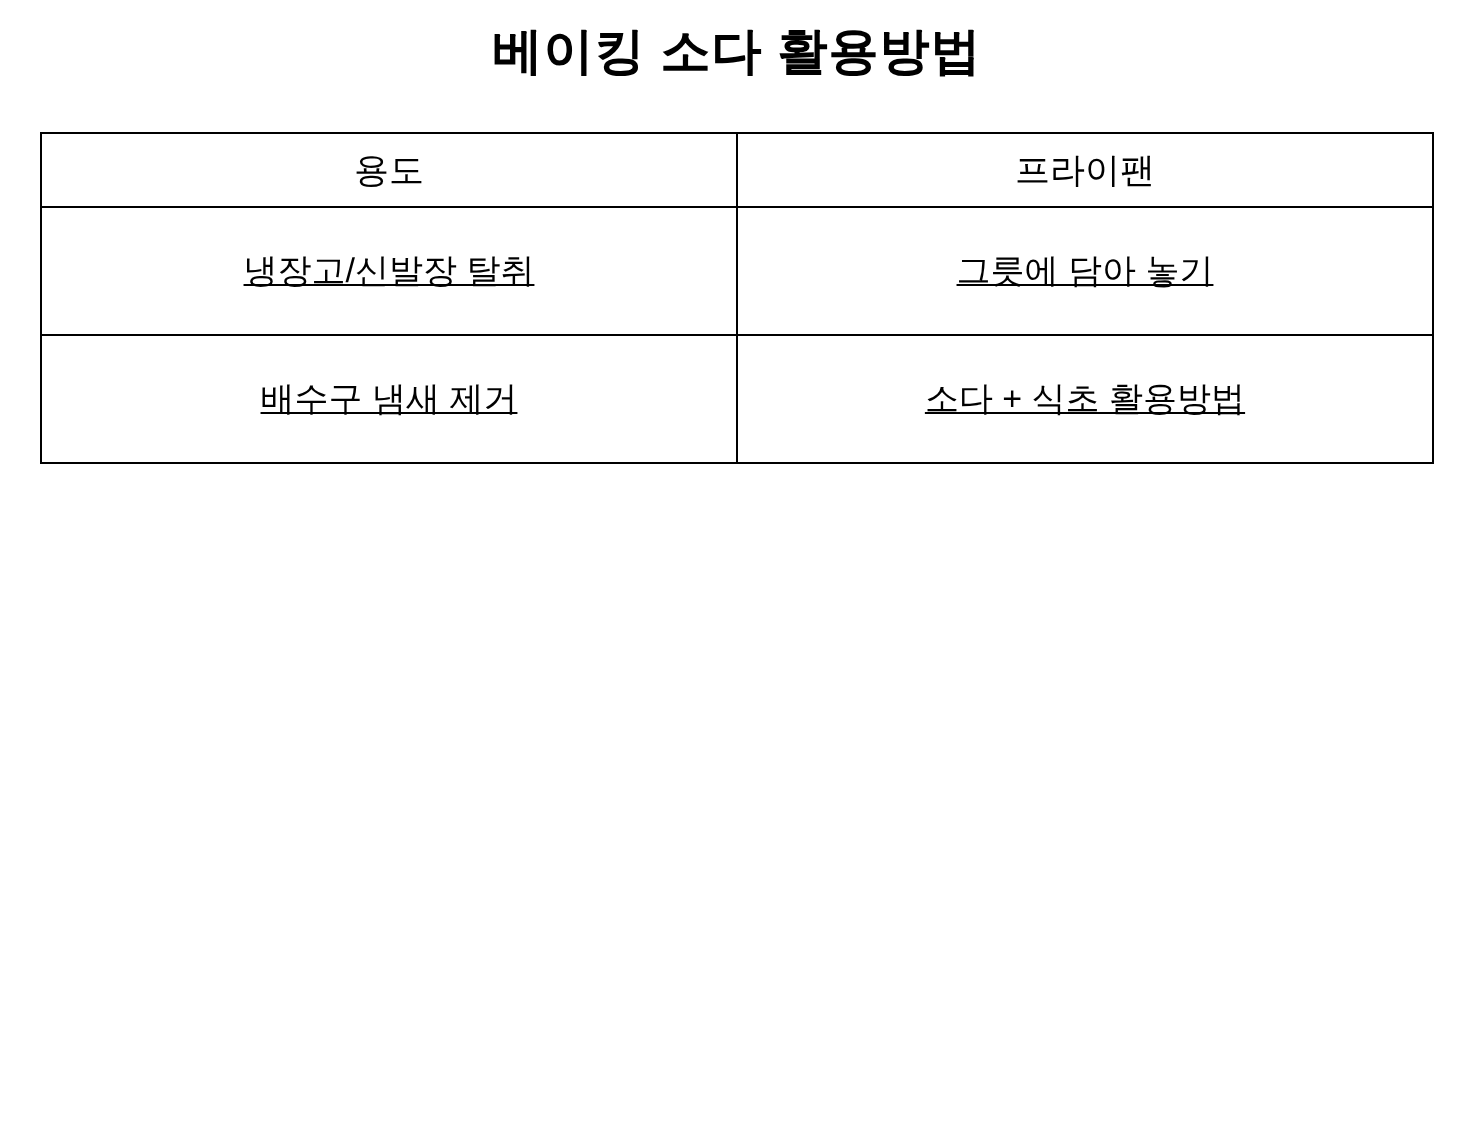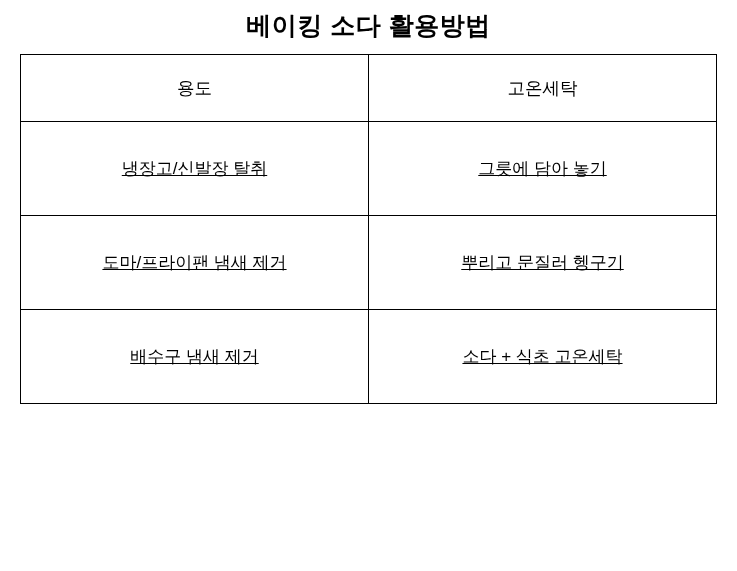--- a/index.html
+++ b/index.html
@@ -18,41 +18,41 @@
     position: relative;
     width: 737px;
     height: 571px;
     box-sizing: border-box;
   }
   .doc-title {
     text-align: center;
     font-size: 25px;
     font-weight: bold;
     letter-spacing: 0.5px;
-    margin: 9px 0 12px 0;
+    margin: 9px 0 24px 0;
     color: #000000;
   }
   .table-wrap {
     padding: 0 20px;
     box-sizing: border-box;
   }
   table.usage-table {
     width: 697px;
     border-collapse: collapse;
     table-layout: fixed;
   }
   table.usage-table th,
   table.usage-table td {
     border: 1px solid #000000;
     text-align: center;
     vertical-align: middle;
     font-weight: normal;
     font-size: 17px;
     color: #000000;
-    padding: 15px 4px;
+    padding: 0 4px;
   }
   table.usage-table thead th {
     height: 36px;
     font-size: 17.5px;
   }
   table.usage-table tbody td {
     height: 63px;
     text-decoration: underline;
   }
   table.usage-table col.col-purpose { width: 50%; }
@@ -67,33 +67,29 @@
 
   <div class="table-wrap">
     <table class="usage-table">
       <colgroup>
         <col class="col-purpose">
         <col class="col-method">
       </colgroup>
       <thead>
         <tr>
           <th>용도</th>
-          <th>고온세탁</th>
+          <th>프라이팬</th>
         </tr>
       </thead>
       <tbody>
         <tr>
           <td>냉장고/신발장 탈취</td>
           <td>그릇에 담아 놓기</td>
         </tr>
         <tr>
-          <td>도마/프라이팬 냄새 제거</td>
-          <td>뿌리고 문질러 헹구기</td>
-        </tr>
-        <tr>
           <td>배수구 냄새 제거</td>
-          <td>소다 + 식초 고온세탁</td>
+          <td>소다 + 식초 활용방법</td>
         </tr>
       </tbody>
     </table>
   </div>
 
 </div>
 
 </body></html>

